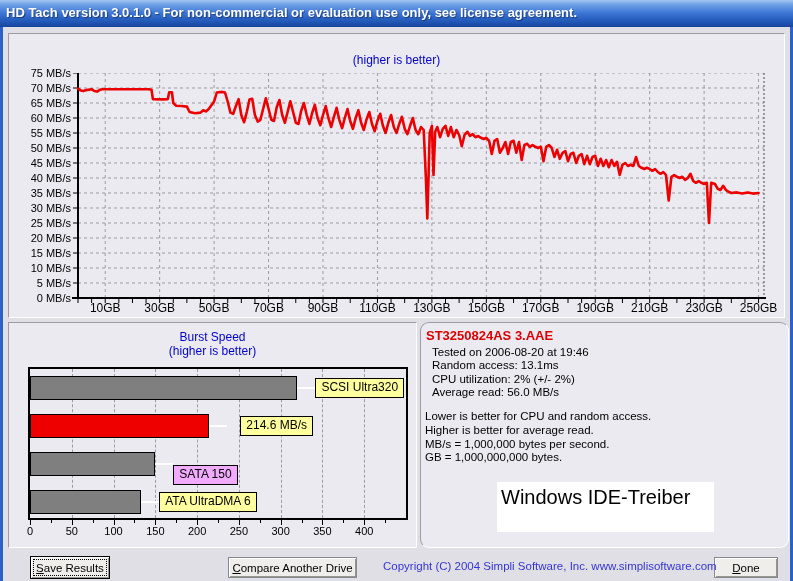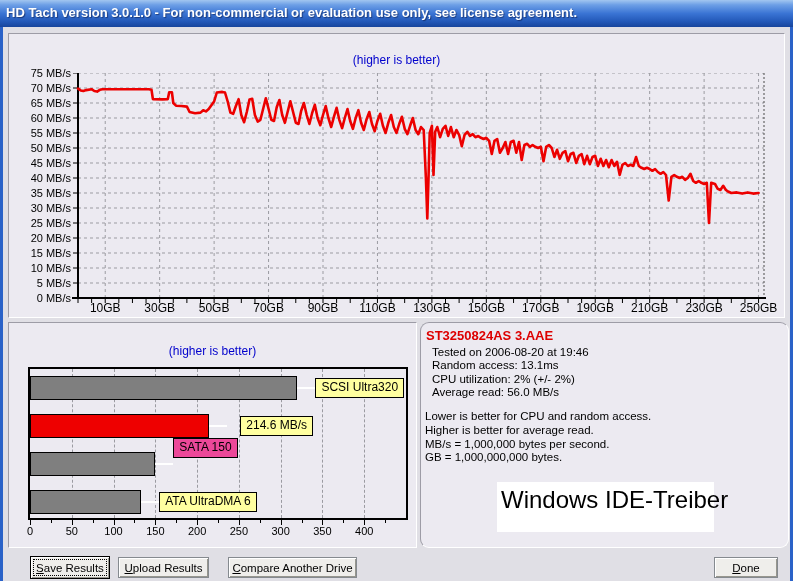--- a/index.html
+++ b/index.html
@@ -24,21 +24,21 @@
   .bar{position:absolute;left:0;height:24px;border:1px solid #000;box-sizing:border-box;}
   .bar-connector{position:absolute;height:2px;background:#fff;}
   .bar-label{position:absolute;height:18px;line-height:16px;font-size:12px;background:#ffffa0;
              border:1px solid #000;padding:0 5px;white-space:nowrap;}
   .burst-tick{position:absolute;width:1px;background:#000;}
   .burst-ticklabel{position:absolute;top:202px;width:34px;text-align:center;font-size:11px;}
   #drive-title{position:absolute;left:5px;top:5px;font-size:13px;font-weight:bold;color:#dd0000;}
   .stat-line{position:absolute;left:11px;font-size:11.5px;}
   .note-line{position:absolute;left:4px;font-size:11.5px;}
   .overlay-note{position:absolute;left:76px;top:159px;width:217px;height:50px;background:#ffffff;
-                font-size:24px;padding:4px 0 0 4px;box-sizing:border-box;white-space:nowrap;}
+                font-size:20px;padding:4px 0 0 4px;box-sizing:border-box;white-space:nowrap;}
   .btn{position:absolute;background:#efeeeb;font-size:11.5px;font-family:inherit;color:#000;
        text-align:center;border:1px solid #858a8f;padding:0;
        box-shadow:inset 1px 1px 0 #ffffff, inset -1px -1px 0 #97968e;cursor:default;}
   #save-btn{left:30px;top:556px;width:80px;height:23px;border:1px solid #000;
             outline:1px dotted #000;outline-offset:-4px;}
   #upload-btn{left:118px;top:557px;width:91px;height:21px;}
   #compare-btn{left:228px;top:557px;width:129px;height:21px;}
   #done-btn{left:714px;top:557px;width:64px;height:21px;}
   #copyright{position:absolute;left:383px;top:560px;font-size:11.5px;color:#3434d6;white-space:nowrap;}
 </style>
@@ -186,39 +186,40 @@
         <div class="seq-xlabel" style="left: 452.333px;">150GB</div>
         <div class="seq-xlabel" style="left: 506.778px;">170GB</div>
         <div class="seq-xlabel" style="left: 561.222px;">190GB</div>
         <div class="seq-xlabel" style="left: 615.667px;">210GB</div>
         <div class="seq-xlabel" style="left: 670.111px;">230GB</div>
         <div class="seq-xlabel" style="left: 724.556px;">250GB</div>
       </div>
   </div>
 
   <div class="panel" id="burst-panel">
+    <div class="chart-title" style="top:7px">Burst Speed</div>
     <div class="chart-title" style="top:21px">(higher is better)</div>
     <div id="burst-frame">
         <div class="vgrid" style="left: 41.7778px;"></div>
         <div class="vgrid" style="left: 83.5556px;"></div>
         <div class="vgrid" style="left: 125.333px;"></div>
         <div class="vgrid" style="left: 167.111px;"></div>
         <div class="vgrid" style="left: 208.889px;"></div>
         <div class="vgrid" style="left: 250.667px;"></div>
         <div class="vgrid" style="left: 292.444px;"></div>
         <div class="vgrid" style="left: 334.222px;"></div>
         <div class="bar" style="top: 7px; width: 267.378px; background: rgb(127, 127, 127);"></div>
         <div class="bar-connector" style="top: 18px; left: 267.378px; width: 18px;"></div>
         <div class="bar-label" style="top: 9px; left: 285.378px; background: rgb(255, 255, 160);">SCSI Ultra320</div>
         <div class="bar" style="top: 45px; width: 179.31px; background: rgb(238, 0, 0);"></div>
         <div class="bar-connector" style="top: 56px; left: 179.31px; width: 18px;"></div>
         <div class="bar-label" style="top: 47px; left: 197.31px; background: rgb(255, 255, 160); margin-left: 13px;">214.6 MB/s</div>
         <div class="bar" style="top: 83px; width: 125.333px; background: rgb(127, 127, 127);"></div>
         <div class="bar-connector" style="top: 94px; left: 125.333px; width: 18px;"></div>
-        <div class="bar-label" style="top: 69px; left: 143.333px; background: #ec4899;">SATA 150</div>
+        <div class="bar-label" style="top: 96px; left: 143.333px; background: #f0abfc;">SATA 150</div>
         <div class="bar" style="top: 121px; width: 111.129px; background: rgb(127, 127, 127);"></div>
         <div class="bar-connector" style="top: 132px; left: 111.129px; width: 18px;"></div>
         <div class="bar-label" style="top: 123px; left: 129.129px; background: rgb(255, 255, 160);">ATA UltraDMA 6</div>
       </div>
     <div id="burst-axis">
         <div class="burst-tick" style="left: 21px; top: 197px; height: 5px;"></div>
         <div class="burst-tick" style="left: 41.8889px; top: 197px; height: 3px;"></div>
         <div class="burst-tick" style="left: 62.7778px; top: 197px; height: 5px;"></div>
         <div class="burst-tick" style="left: 83.6667px; top: 197px; height: 3px;"></div>
         <div class="burst-tick" style="left: 104.556px; top: 197px; height: 5px;"></div>
@@ -254,16 +255,16 @@
     <div class="stat-line" style="top:50px">CPU utilization: 2% (+/- 2%)</div>
     <div class="stat-line" style="top:63px">Average read: 56.0 MB/s</div>
     <div class="note-line" style="top:101px">Higher is better for average read.</div>
     <div class="note-line" style="top:87px">Lower is better for CPU and random access.</div>
     <div class="note-line" style="top:115px">MB/s = 1,000,000 bytes per second.</div>
     <div class="note-line" style="top:128px">GB = 1,000,000,000 bytes.</div>
     <div class="overlay-note">Windows IDE-Treiber</div>
   </div>
 
   <button class="btn" id="save-btn"><u>S</u>ave Results</button>
-  <button class="btn" id="upload-btn"><u>U</u>pload Results</button>
   <button class="btn" id="compare-btn"><u>C</u>ompare Another Drive</button>
   <button class="btn" id="done-btn"><u>D</u>one</button>
+  <div id="copyright">Copyright (C) 2004 Simpli Software, Inc. www.simplisoftware.com</div>
 </div>
 
 </body></html>

